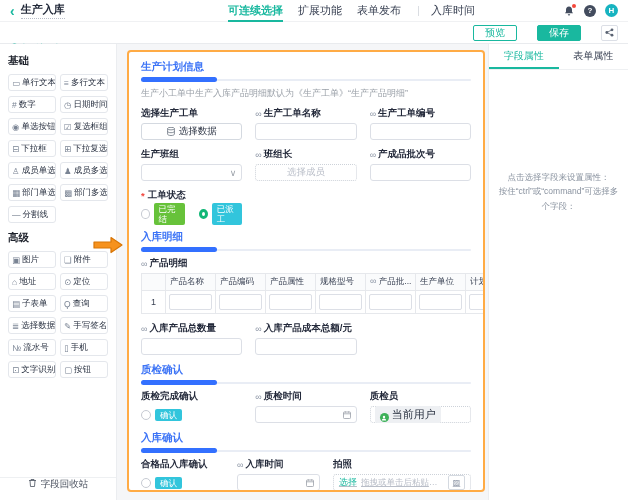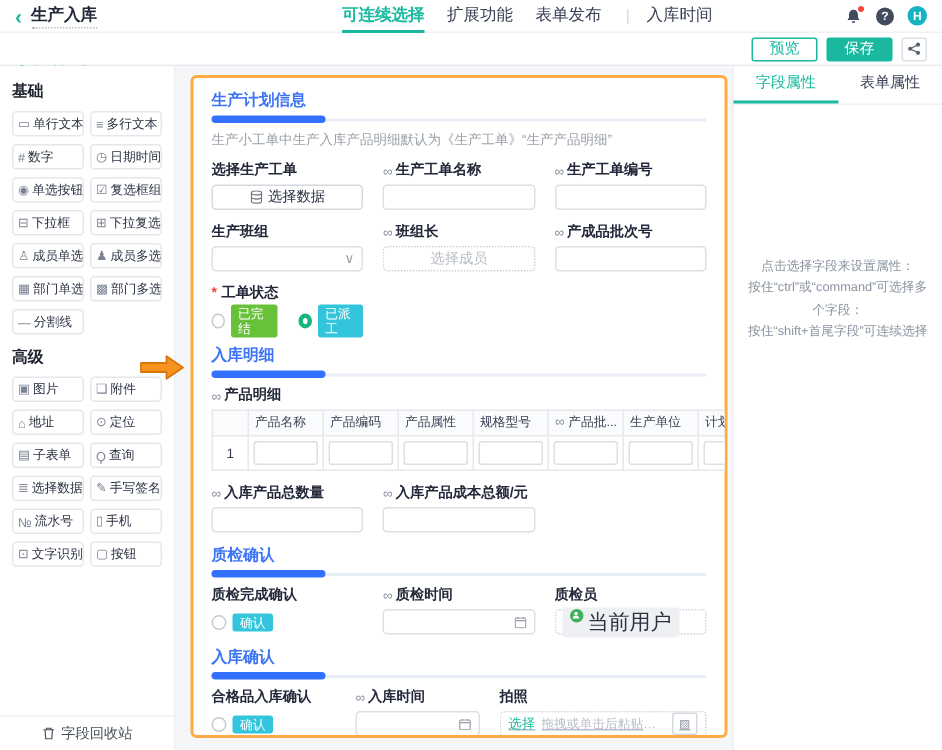--- a/index.html
+++ b/index.html
@@ -12,34 +12,34 @@
   .tab{font-size:11px;color:#3a4254;height:22px;line-height:21px;margin-right:15px;box-sizing:border-box;cursor:pointer;}
   .tab.active{color:#19b89f;border-bottom:2px solid #19b89f;font-weight:bold;}
   .tabdiv{width:1px;height:10px;background:#dadde2;margin:0 12px 0 2px;}
   .hdr-r{margin-left:auto;display:flex;align-items:center;gap:9px;}
   .belwrap{position:relative;width:12px;height:12px;}
   .reddot{position:absolute;right:-1px;top:-1px;width:4px;height:4px;border-radius:50%;background:#f5483b;}
   .helpc{width:12px;height:12px;border-radius:50%;background:#434c5e;color:#fff;font-size:8px;display:flex;align-items:center;justify-content:center;font-weight:bold;}
   .avat{width:13px;height:13px;border-radius:50%;background:#17b3c0;color:#fff;font-size:8px;display:flex;align-items:center;justify-content:center;font-weight:bold;}
   .tlb{height:22px;background:#fff;border-bottom:1px solid #e9ebee;display:flex;align-items:center;padding:0 10px;box-sizing:border-box;}
   .guide{display:flex;align-items:center;gap:0;color:#19b89f;font-size:10px;cursor:pointer;margin-top:32px;}
-  .tlb-r{margin-left:auto;display:flex;gap:6px;padding-left:31px;}
+  .tlb-r{margin-left:auto;display:flex;gap:20px;padding-left:31px;}
   .btn{font-size:10px;border-radius:2px;height:16px;line-height:14px;padding:0 11px;box-sizing:border-box;cursor:pointer;}
   .btn-prev{border:1px solid #19b89f;color:#19b89f;background:#fff;}
   .btn-save{border:1px solid #19b89f;color:#fff;background:#19b89f;}
   .btn-share{border:1px solid #dcdfe6;background:#fff;width:17px;height:16px;padding:0;display:flex;align-items:center;justify-content:center;}
   .body{display:flex;height:456px;position:relative;}
   
   .ls{width:117px;background:#fff;border-right:1px solid #ebedf0;display:flex;flex-direction:column;box-sizing:border-box;}
   .ls-scroll{flex:1;padding:5px 8px 0;overflow:hidden;}
   .gtitle{font-size:10.5px;font-weight:bold;color:#20242e;margin:5px 0 6px;}
   .items{display:grid;grid-template-columns:1fr 1fr;gap:5px 4px;margin-bottom:8px;}
   .fitem{border:1px solid #e4e7ec;border-radius:3px;height:15px;display:flex;align-items:center;gap:2px;padding:0 3px;font-size:8.5px;color:#2a3242;background:#fff;cursor:pointer;white-space:nowrap;overflow:hidden;}
   .fitem .ic{color:#7a8494;font-size:8.5px;flex:none;}
-  .recycle{border-top:1px solid #eef0f2;height:22px;display:flex;align-items:center;justify-content:center;gap:4px;color:#49505e;font-size:9.5px;cursor:pointer;}
+  .recycle{border-top:1px solid #eef0f2;height:22px;display:flex;justify-content:center;gap:4px;color:#49505e;font-size:9.5px;cursor:pointer;}
   
   .main{flex:1;background:#f5f6f8;position:relative;overflow:hidden;}
   .canvas{position:absolute;left:10px;right:3px;top:6px;bottom:8px;background:#fff;border:2px solid #ffab45;border-radius:4px;padding:8px 12px;overflow:hidden;box-sizing:border-box;}
   .sec{color:#3d74f6;font-weight:bold;font-size:10.5px;}
   .pbar{height:2px;background:#e9edf5;border-radius:2px;margin:5px 0 6px;position:relative;}
   .pbar::after{content:"";position:absolute;left:0;top:-2px;height:5px;width:76px;background:#3370ff;border-radius:3px;}
   .hint{color:#9aa0a8;font-size:9px;margin-bottom:7px;}
   .grid{display:grid;grid-template-columns:1fr 1fr 1fr;column-gap:13px;row-gap:8px;margin-bottom:8px;}
   .flabel{font-size:9.5px;font-weight:bold;color:#23293a;margin-bottom:3px;display:flex;align-items:center;gap:2px;white-space:nowrap;overflow:hidden;}
   .lnk{color:#8a93a3;font-size:9px;font-weight:normal;}
@@ -58,21 +58,21 @@
   .bg-cyan{background:#32c5dc;}
   .dtin{display:flex;align-items:center;justify-content:flex-end;padding:0 5px;cursor:pointer;}
   
   .tblwrap{margin-top:3px;width:374px;}
   table.sub{border-collapse:collapse;table-layout:fixed;width:374px;}
   table.sub th{background:#fafbfc;border:1px solid #e6e8ec;font-size:8.5px;font-weight:normal;color:#3a4254;height:16px;text-align:left;padding:0 4px;white-space:nowrap;overflow:hidden;}
   table.sub td{border:1px solid #e6e8ec;height:22px;padding:0 3px;background:#fff;}
   table.sub td.idx{text-align:center;font-size:9px;color:#3a4254;}
   .cellin{height:14px;border:1px solid #dcdfe6;border-radius:2px;background:#fff;}
   .chiprow{display:flex;align-items:center;padding:0 4px;justify-content:flex-start;gap:4px;}
-  .chip{display:flex;align-items:flex-start;gap:3px;background:#eef0f3;border-radius:2px;padding:1px 5px;font-size:14px;color:#2a3242;}
+  .chip{display:flex;align-items:flex-end;gap:3px;background:#eef0f3;border-radius:2px;padding:1px 5px;font-size:11px;color:#2a3242;}
   .uava{width:9px;height:9px;border-radius:50%;background:#3db159;display:flex;align-items:center;justify-content:center;flex:none;}
   .photobox{justify-content:space-between;padding:0 5px;gap:4px;text-decoration:underline;}
   .sel-teal{color:#19b89f;font-size:9px;flex:none;}
   .photohint{color:#b9bec8;font-size:8.5px;white-space:nowrap;overflow:hidden;text-overflow:ellipsis;flex:1;}
   .imgbtn{width:15px;height:13px;border:1px solid #d4d9e0;border-radius:2px;display:flex;align-items:center;justify-content:center;color:#8a93a3;font-size:8px;flex:none;background:#fff;cursor:pointer;}
   
   .rp{width:140px;background:#fff;border-left:1px solid #ebedf0;box-sizing:border-box;display:flex;flex-direction:column;}
   .rp-tabs{display:flex;border-bottom:1px solid #eef0f2;}
   .rp-tab{flex:1;text-align:center;font-size:10px;color:#3a4254;height:25px;line-height:24px;cursor:pointer;box-sizing:border-box;}
   .rp-tab.active{color:#19b89f;border-bottom:2px solid #19b89f;}
@@ -493,16 +493,15 @@
   </div>
 
   <div class="rp">
     <div class="rp-tabs">
       <span class="rp-tab active">字段属性</span>
       <span class="rp-tab">表单属性</span>
     </div>
     <div class="rp-hint">
       <div>点击选择字段来设置属性：</div>
       <div>按住“ctrl”或“command”可选择多个字段：</div>
-      <div>按住“shift+首尾字段”可连续选择</div>
     </div>
   </div>
 </div>
 
 </body></html>

